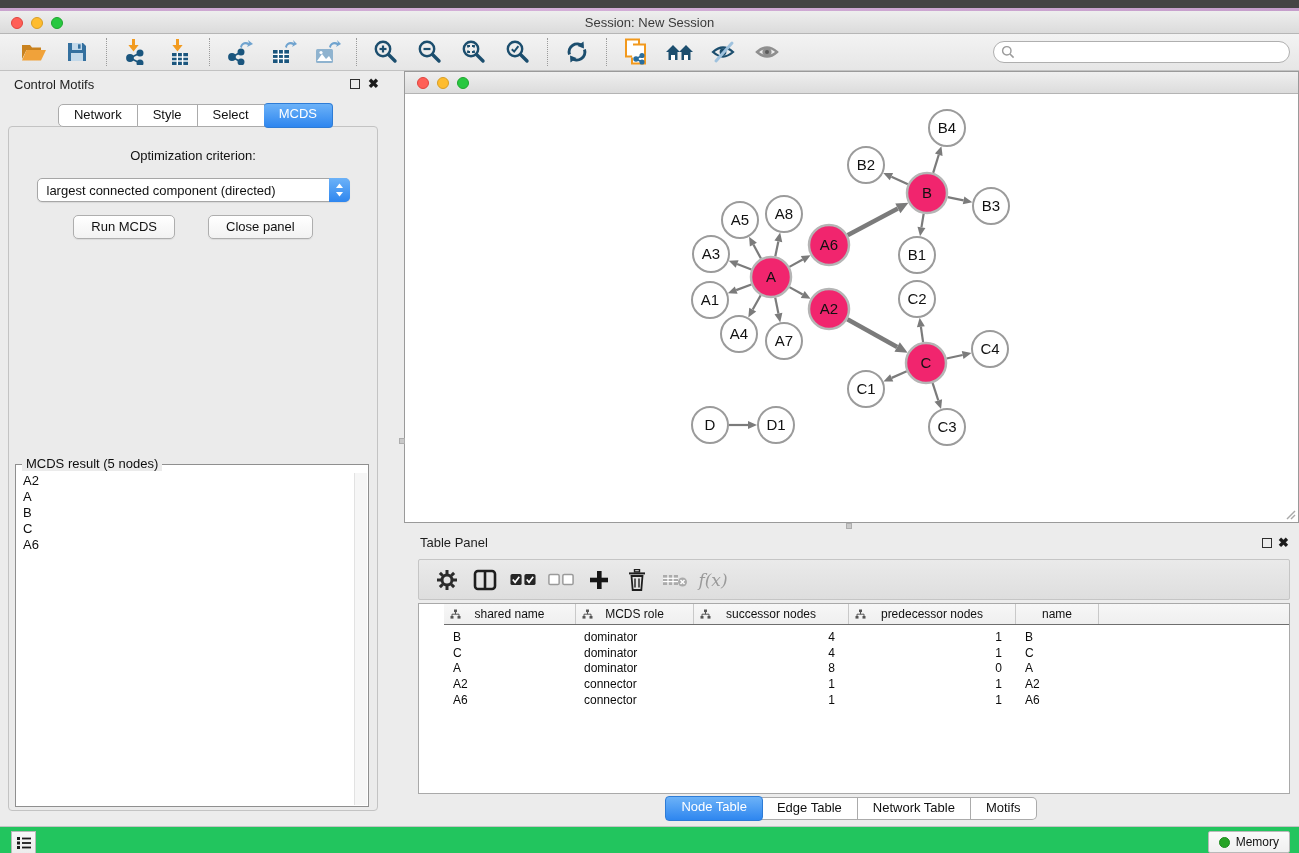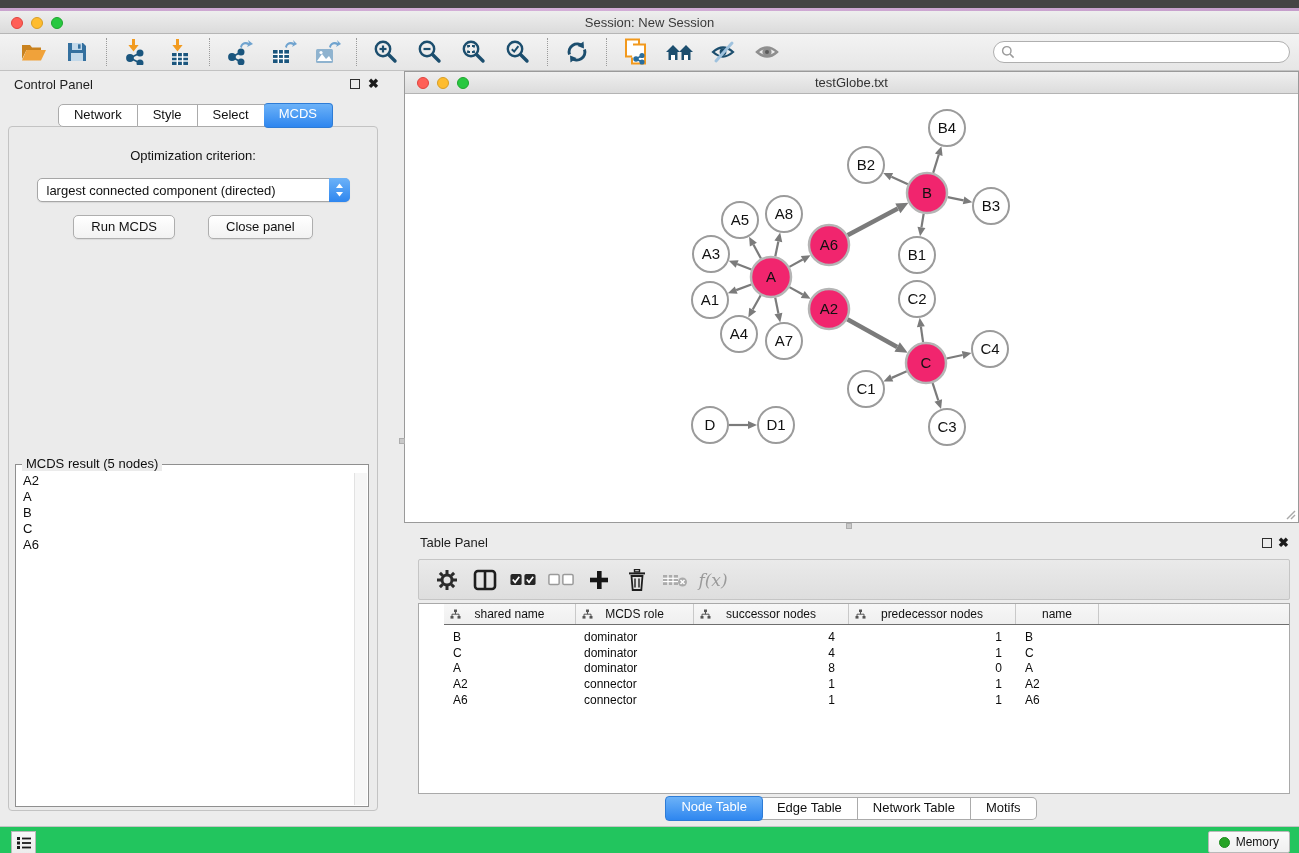--- a/index.html
+++ b/index.html
@@ -303,21 +303,21 @@
       <svg width="14" height="14" viewBox="0 0 14 14">
           <circle cx="5.8" cy="5.8" r="4.2" fill="none" stroke="#9B9B9B" stroke-width="1.4"></circle>
           <line x1="9" y1="9" x2="12.6" y2="12.6" stroke="#9B9B9B" stroke-width="1.6"></line>
         </svg>
       <input placeholder="" style="">
     </div>
   </div>
 
   <div class="control-panel">
     <div class="panel-head">
-      <div class="ptitle">Control Panel</div>
+      <div class="ptitle">Control Motifs</div>
       <div class="float-box cp-float"></div>
       <div class="close-x cp-x">✖</div>
     </div>
     <div class="cp-tabs">
       <div class="tab first">Network</div>
       <div class="tab">Style</div>
       <div class="tab">Select</div>
       <div class="tab last active">MCDS</div>
     </div>
     <div class="cp-body">
@@ -349,21 +349,20 @@
     </div>
   </div>
 
   <div class="net-window">
     <div class="net-titlebar">
       <div class="lights">
         <div class="light red"></div>
         <div class="light yellow"></div>
         <div class="light green"></div>
       </div>
-      <div class="title">testGlobe.txt</div>
     </div>
     <div class="net-canvas">
       <svg id="graph-svg" width="893" height="429" viewBox="0 0 893 429">
           <line x1="355.96678911489033" y1="164.55183804995966" x2="348.37761451347956" y2="150.59754926672048" stroke="#7B7B7B" stroke-width="2.2"></line>
           <polygon points="344.0776669912897,142.6911941452746 351.89155012301103,148.68646147908055 344.8636789039481,152.5086370543604" fill="#7B7B7B"></polygon>
           <line x1="370.24392210328523" y1="162.4333005763869" x2="373.3414371956197" y2="147.42226589815078" stroke="#7B7B7B" stroke-width="2.2"></line>
           <polygon points="375.1602609541705,138.60796614517375 377.2589037524984,148.23063201306226 369.42397063874097,146.6138997832393" fill="#7B7B7B"></polygon>
           <line x1="346.39133153665693" y1="175.4833437557185" x2="332.1448912844574" y2="170.02220832570865" stroke="#7B7B7B" stroke-width="2.2"></line>
           <polygon points="323.74117622873894,166.80078422101658 333.5766353309872,166.28722385650045 330.7131472379276,173.75719279491685" fill="#7B7B7B"></polygon>
           <line x1="346.35035698573034" y1="190.4088817922656" x2="331.19952401902617" y2="196.12149094364585" stroke="#7B7B7B" stroke-width="2.2"></line>

